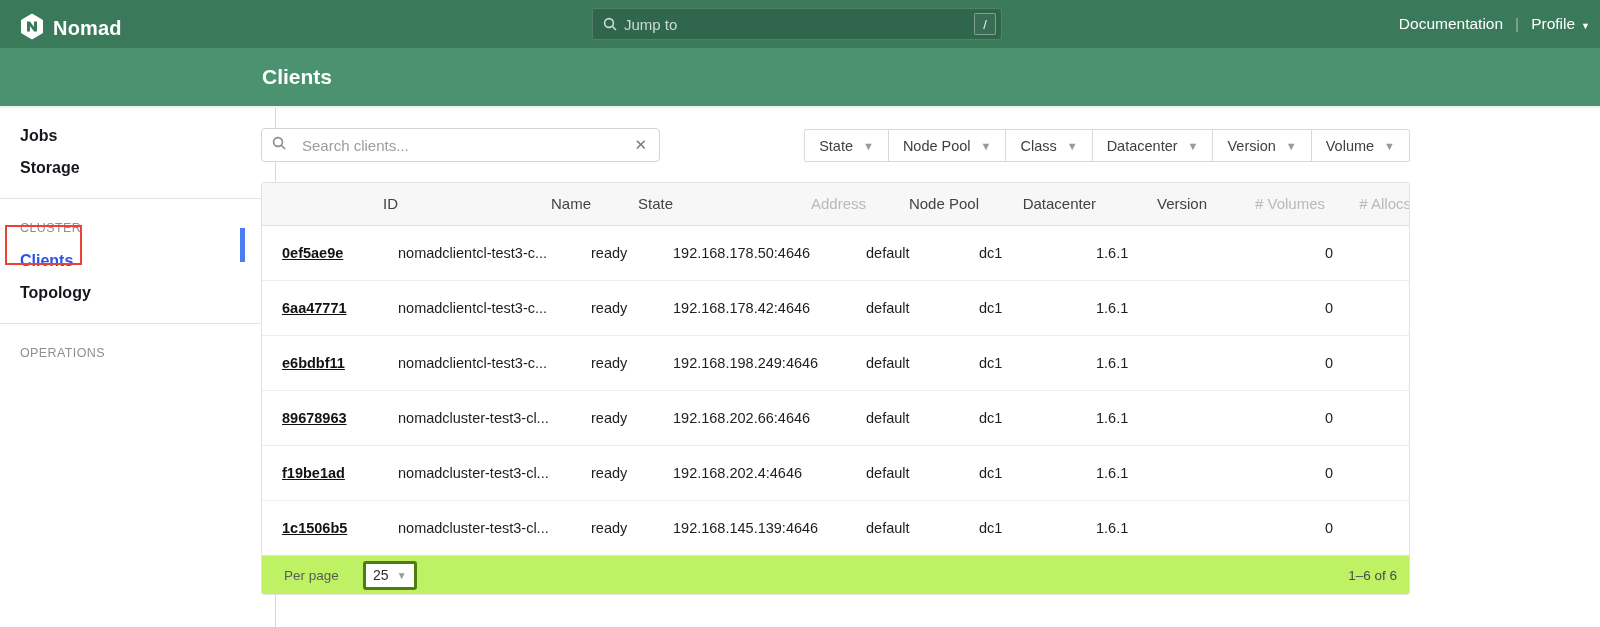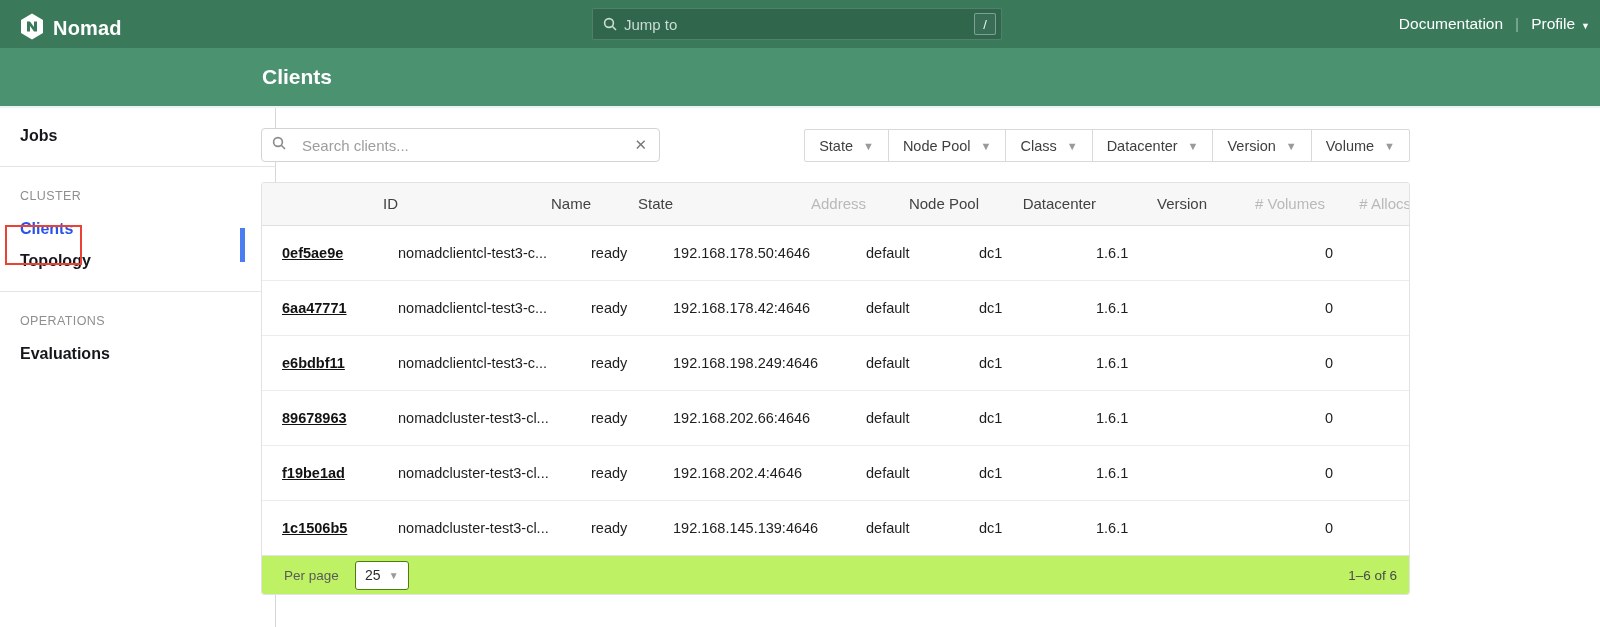--- a/index.html
+++ b/index.html
@@ -77,22 +77,22 @@
   th.muted { color: #b9b9b9; }
   tbody tr { height: 55px; background: #fff; border-top: 1px solid #ececec; }
   thead tr { border-bottom: 1px solid #e0e0e0; }
   td { font-size: 14.5px; color: #1e1e1e; vertical-align: middle; }
   th:first-child, td:first-child { padding-left: 20px; }
   .id-link { color: #121212; font-weight: 700; text-decoration: underline; cursor: pointer; }
 
   .table-footer { height: 39px; background: #bef264; border-top: 1px solid #e2e2e2;
     display: flex; align-items: center; padding: 0 12px 0 22px; }
   .per-page-label { font-size: 13.5px; color: #5a5a5a; }
-  .per-page-select { margin-left: 16px; width: 54px; height: 29px; background: #fff;
-    border: 1px solid #4d7c0f; border-radius: 3px; display: flex; align-items: center;
+  .per-page-select { margin-left: 24px; width: 54px; height: 29px; background: #fff;
+    border: 3px solid #4d7c0f; border-radius: 3px; display: flex; align-items: center;
     justify-content: center; gap: 8px; font-size: 14px; color: #2c2c2c; cursor: pointer; }
   .per-page-select .caret { color: #9a9a9a; font-size: 10px; }
   .page-range { margin-left: auto; font-size: 13.5px; color: #4a4a4a; }
 </style>
 </head>
 <body>
 
 <div class="stage">
 
   <div class="navbar">
@@ -124,27 +124,27 @@
       <a class="nav-link"><span>Profile</span><span class="profile-caret">▼</span></a>
     </div>
   </div>
 
   <div class="page-header">
     <div class="page-title">Clients</div>
   </div>
 
   <div class="sidebar">
     <a class="menu-link">Jobs</a>
+    <a class="menu-link">Storage</a>
     <div class="side-divider"></div>
     <div class="section-label">CLUSTER</div>
     <a class="menu-link active">Clients</a>
     <a class="menu-link">Topology</a>
     <div class="side-divider"></div>
     <div class="section-label">OPERATIONS</div>
-    <a class="menu-link">Evaluations</a>
   </div>
   <div class="active-bar"></div>
   <div class="annotation-box"></div>
 
   <div class="main">
 
     <div class="client-search">
       <span class="glyph">
         <svg width="14" height="14" viewBox="0 0 14 14" fill="none" stroke="#8a8a8a" stroke-width="1.6">
           <circle cx="6" cy="6" r="4.4"></circle>

